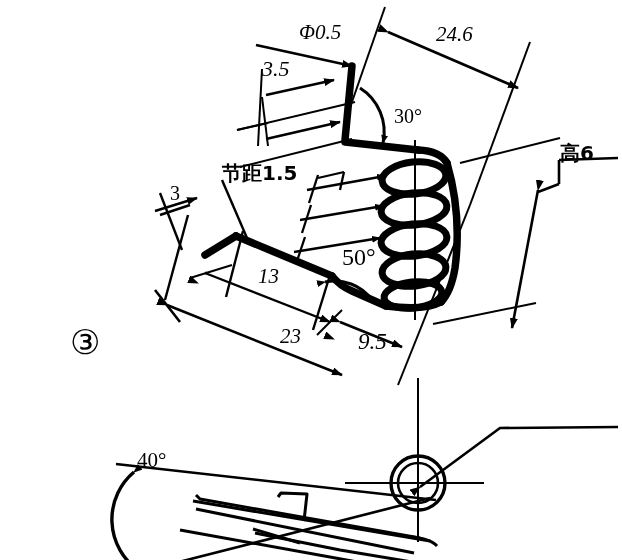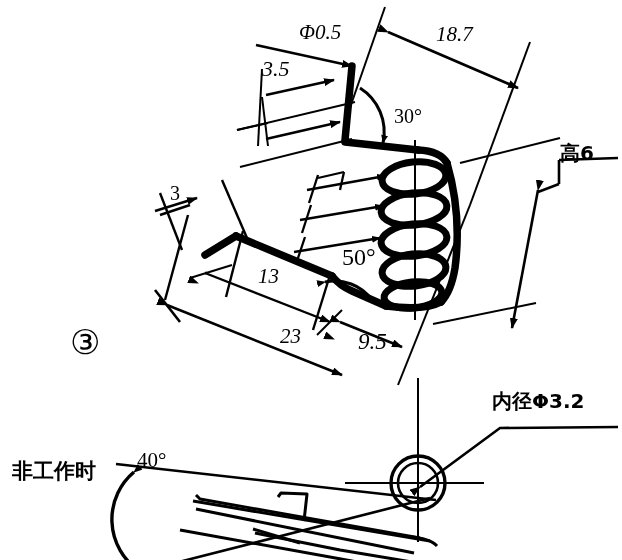--- a/index.html
+++ b/index.html
@@ -200,38 +200,37 @@
     <g stroke="#000" fill="none" stroke-width="2.6">
       <path d="M420 487 L500 428 L618 427" marker-start="url(#ar)"></path>
     </g>
 
   </svg>
 
   <div class="lbl num" style="left:299px;top:20px;font-size:21px;">Φ0.5</div>
 
   <div class="lbl num" style="left:262px;top:56px;font-size:22px;">3.5</div>
 
-  <div class="lbl num" style="left:436px;top:22px;font-size:21px;">18.7</div>
+  <div class="lbl num" style="left:436px;top:22px;font-size:21px;">24.6</div>
 
   <div class="lbl num" style="left:394px;top:105px;font-size:20px;font-style:normal;">30°</div>
 
   <div class="lbl cjk" style="left:560px;top:128px;font-size:20px;margin-top:12px;">高6</div>
 
+  <div class="lbl cjk" style="left:222px;top:160px;font-size:20px;">节距1.5</div>
 
   <div class="lbl num" style="left:170px;top:182px;font-size:20px;font-style:normal;">3</div>
 
   <div class="lbl num" style="left:258px;top:264px;font-size:21px;">13</div>
 
   <div class="lbl num" style="left:342px;top:244px;font-size:24px;font-style:normal;">50°</div>
 
   <div class="lbl num" style="left:280px;top:324px;font-size:21px;">23</div>
 
   <div class="lbl num" style="left:358px;top:329px;font-size:23px;">9.5</div>
 
   <div class="lbl" style="left:70px;top:322px;font-size:34px;font-family:'DejaVu Sans',sans-serif;">③</div>
 
-  <div class="lbl cjk" style="left:492px;top:388px;font-size:20px;">内径Φ3.2</div>
-
-  <div class="lbl cjk" style="left:12px;top:457px;font-size:21px;">非工作时</div>
+
 
   <div class="lbl num" style="left:137px;top:448px;font-size:21px;font-style:normal;">40°</div>
 
 </div>
 
 </body></html>

